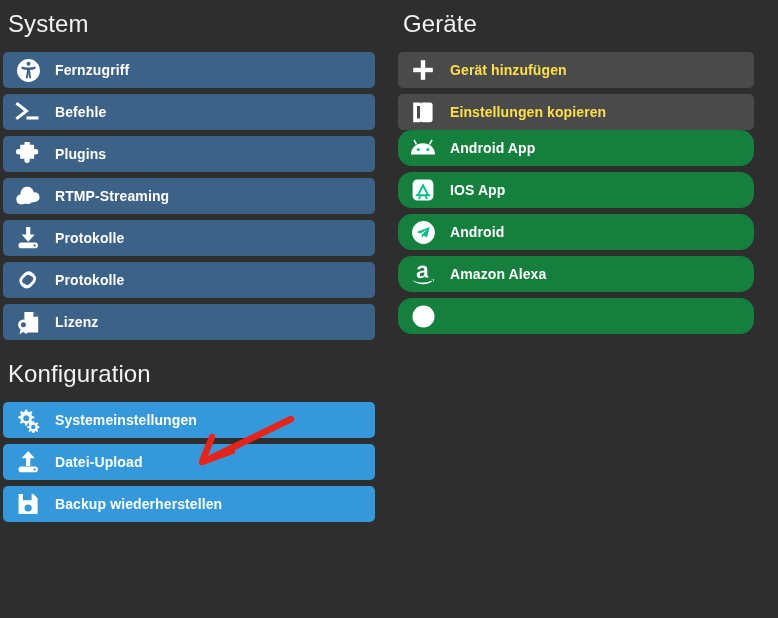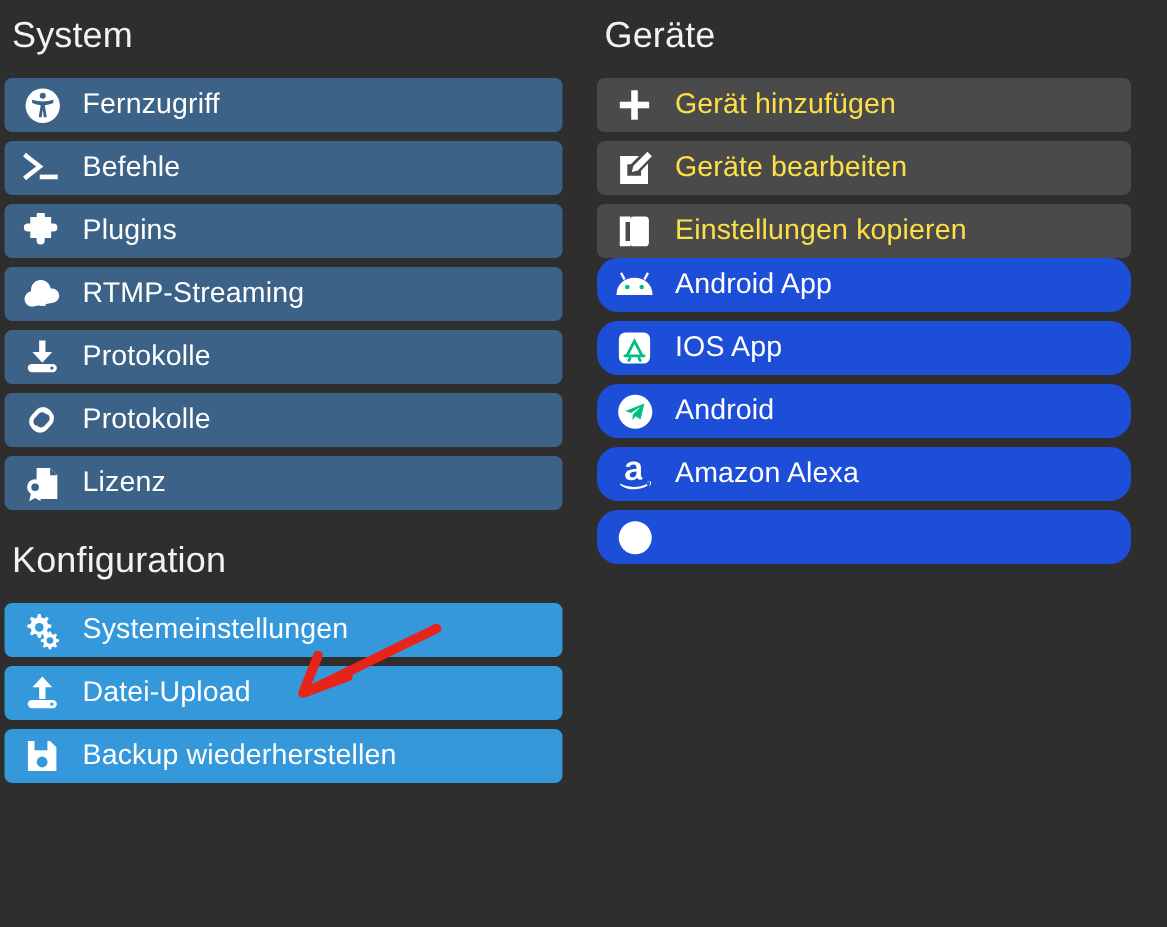--- a/index.html
+++ b/index.html
@@ -74,32 +74,32 @@
     height: 28px;
     display: flex;
     align-items: center;
     justify-content: center;
     margin-right: 12px;
   }
 
   .btn .ic svg { display: block; }
 
   .btn .lbl {
-    font-size: 19px;
-    font-weight: 400;
+    font-size: 14px;
+    font-weight: 700;
     color: #ffffff;
     letter-spacing: 0.1px;
     white-space: nowrap;
   }
 
   
   .btn.steel  { background: #3d6287; }
   .btn.blue   { background: #3498db; }
   .btn.gray   { background: #4a4a4a; }
-  .btn.green  { background: #1d4ed8; border-radius: 14px; }
+  .btn.green  { background: #15803d; border-radius: 14px; }
 
   .btn.gray .lbl { color: #fde047; }
 
   
   .arrow-layer {
     position: absolute;
     left: 0;
     top: 0;
     width: 778px;
     height: 618px;
@@ -250,29 +250,20 @@
       <div class="btn gray">
         <span class="ic">
           <svg width="24" height="24" viewBox="0 0 24 24" fill="#fff">
             <rect x="9.8" y="2.2" width="4.4" height="19.6"></rect>
             <rect x="2.2" y="9.8" width="19.6" height="4.4"></rect>
           </svg>
         </span>
         <span class="lbl">Gerät hinzufügen</span>
       </div>
 
-      <div class="btn gray">
-        <span class="ic">
-          <svg width="25" height="25" viewBox="0 0 25 25" fill="#fff">
-            <path d="M2.4 4.0 H15.0 L9.6 9.5 H7.2 V17.2 H16.4 V13.8 L21.0 9.0 V22.6 H2.4 Z"></path>
-            <path d="M20.6 1.2 L23.6 4.2 L14.2 13.6 L10.2 14.6 L11.2 10.6 Z"></path>
-          </svg>
-        </span>
-        <span class="lbl">Geräte bearbeiten</span>
-      </div>
 
       <div class="btn gray">
         <span class="ic">
           <svg width="24" height="25" viewBox="0 0 24 25" fill="#fff">
             <path d="M2.2 2.4 H9.4 V6.0 H6.0 V18.6 H9.4 V22.2 H2.2 Z"></path>
             <rect x="9.0" y="2.4" width="12.6" height="19.8" rx="2.6"></rect>
           </svg>
         </span>
         <span class="lbl">Einstellungen kopieren</span>
       </div>

